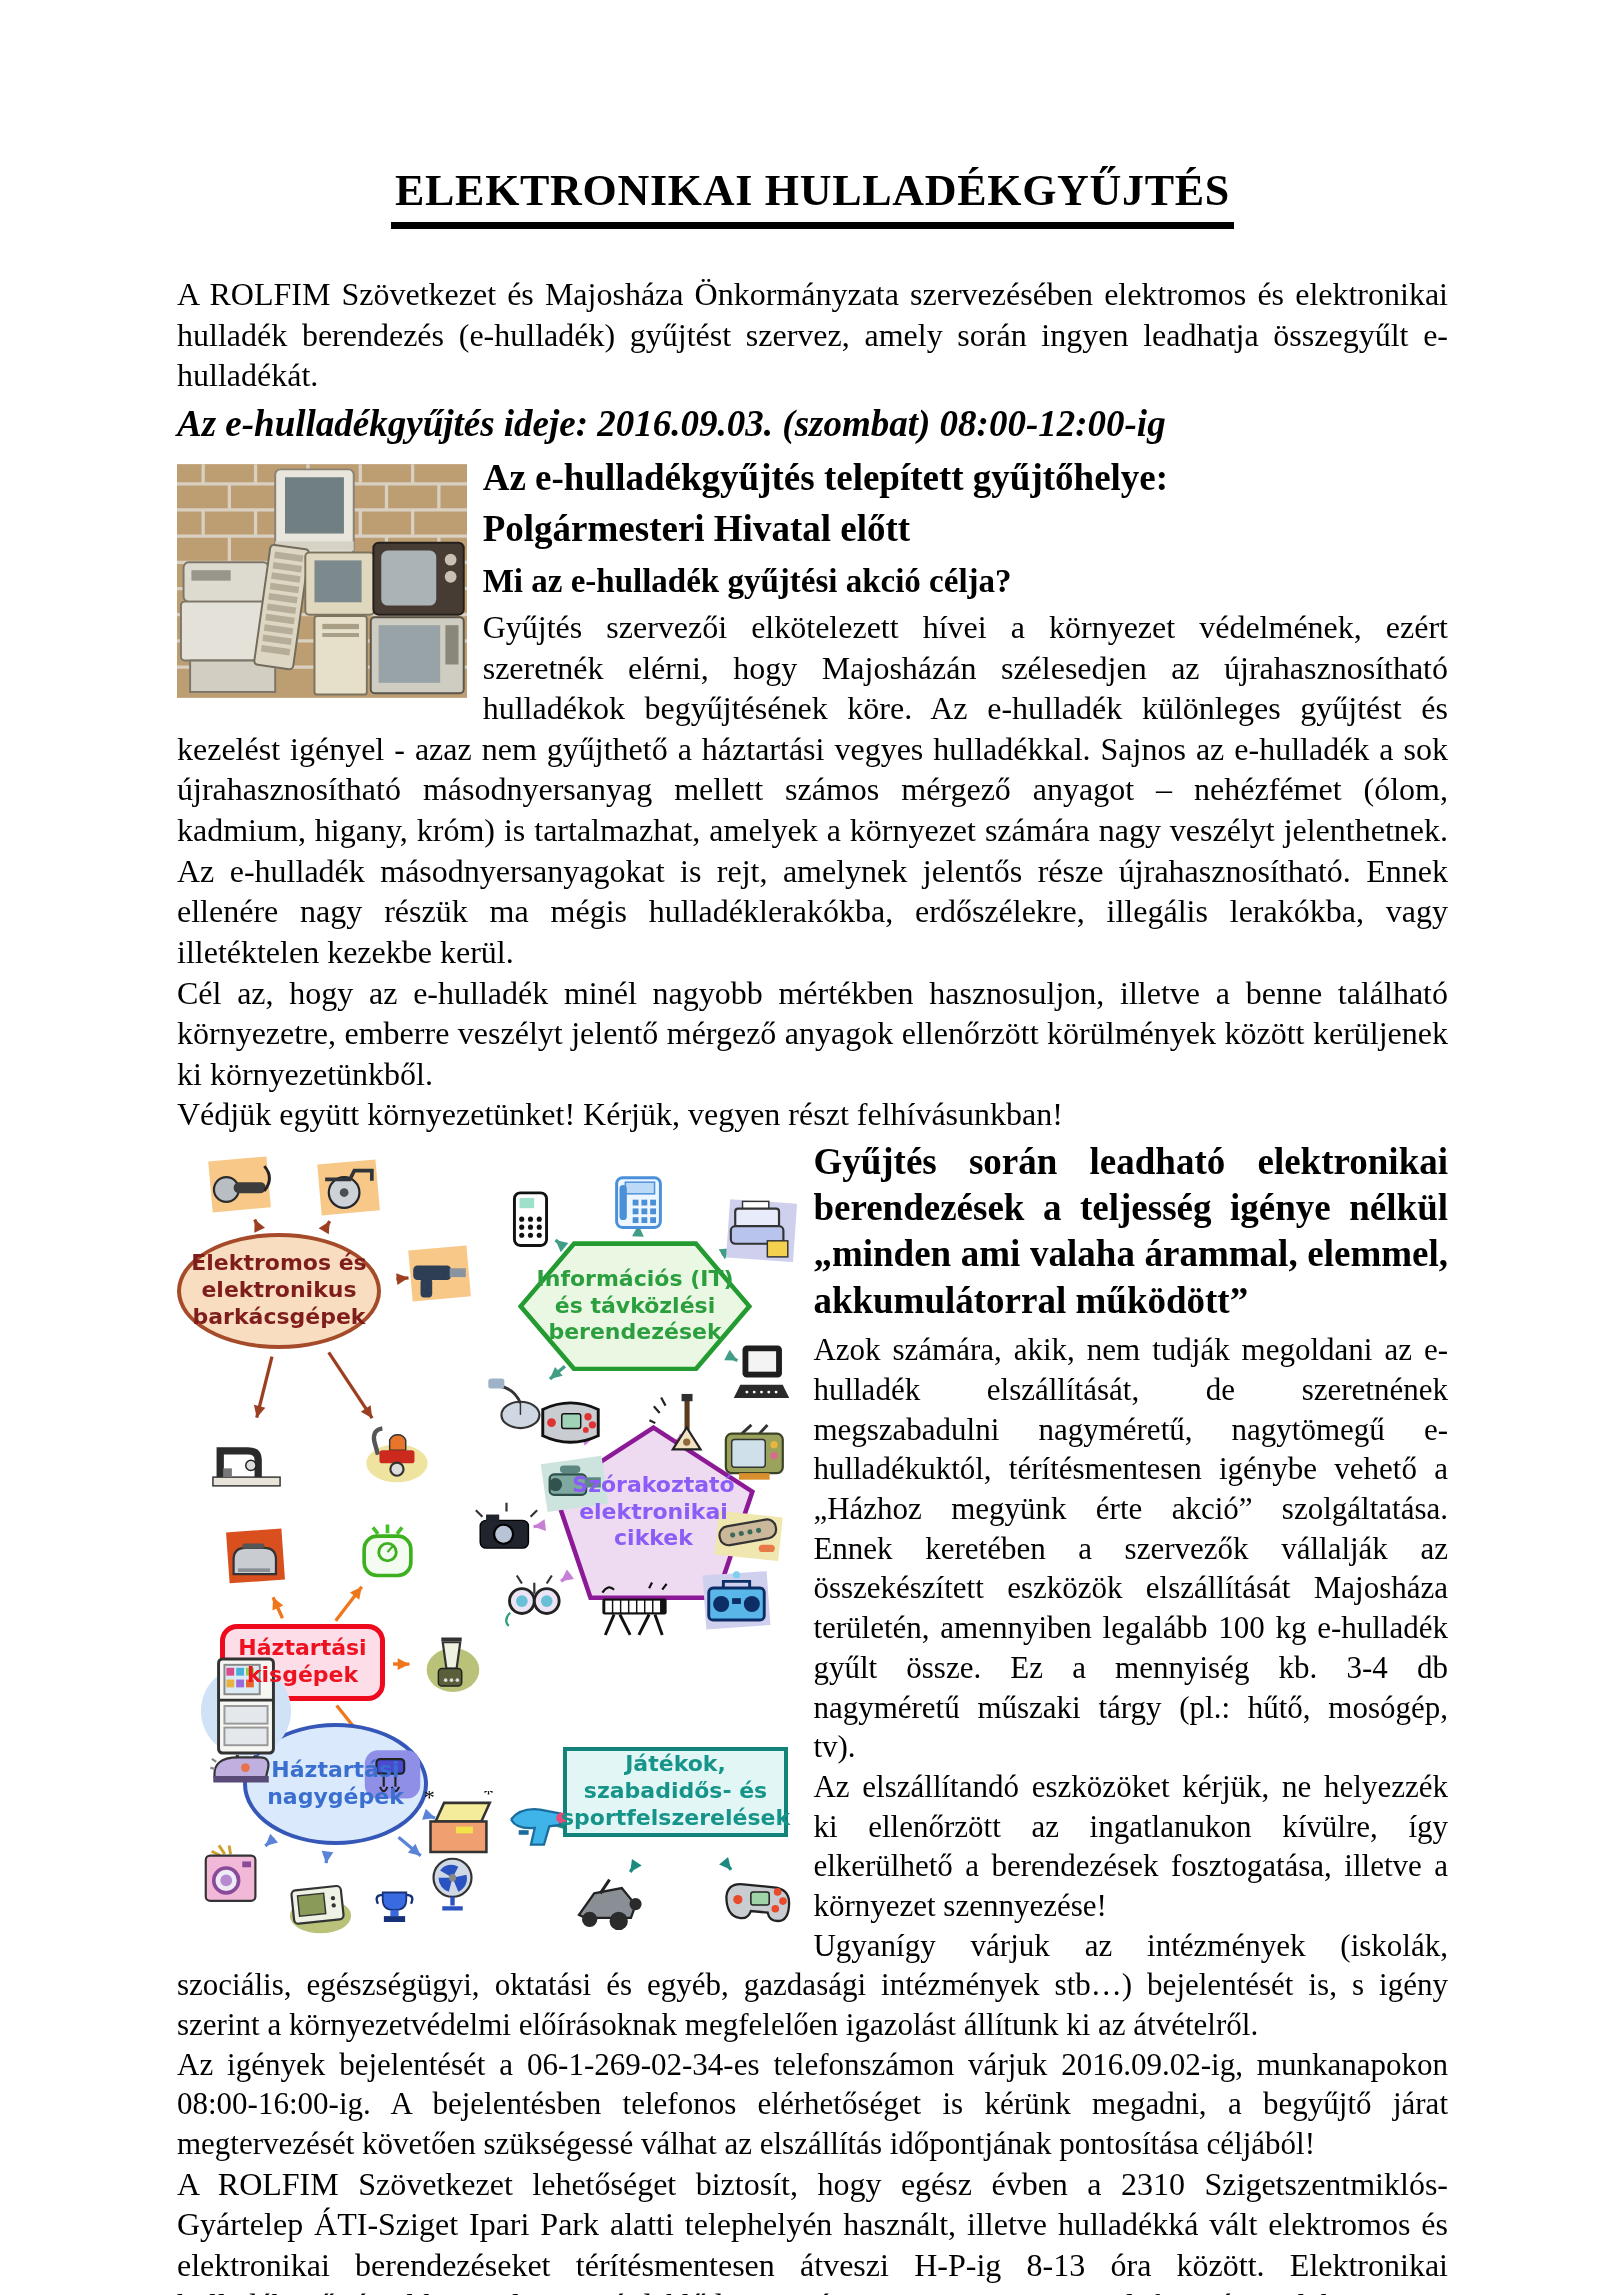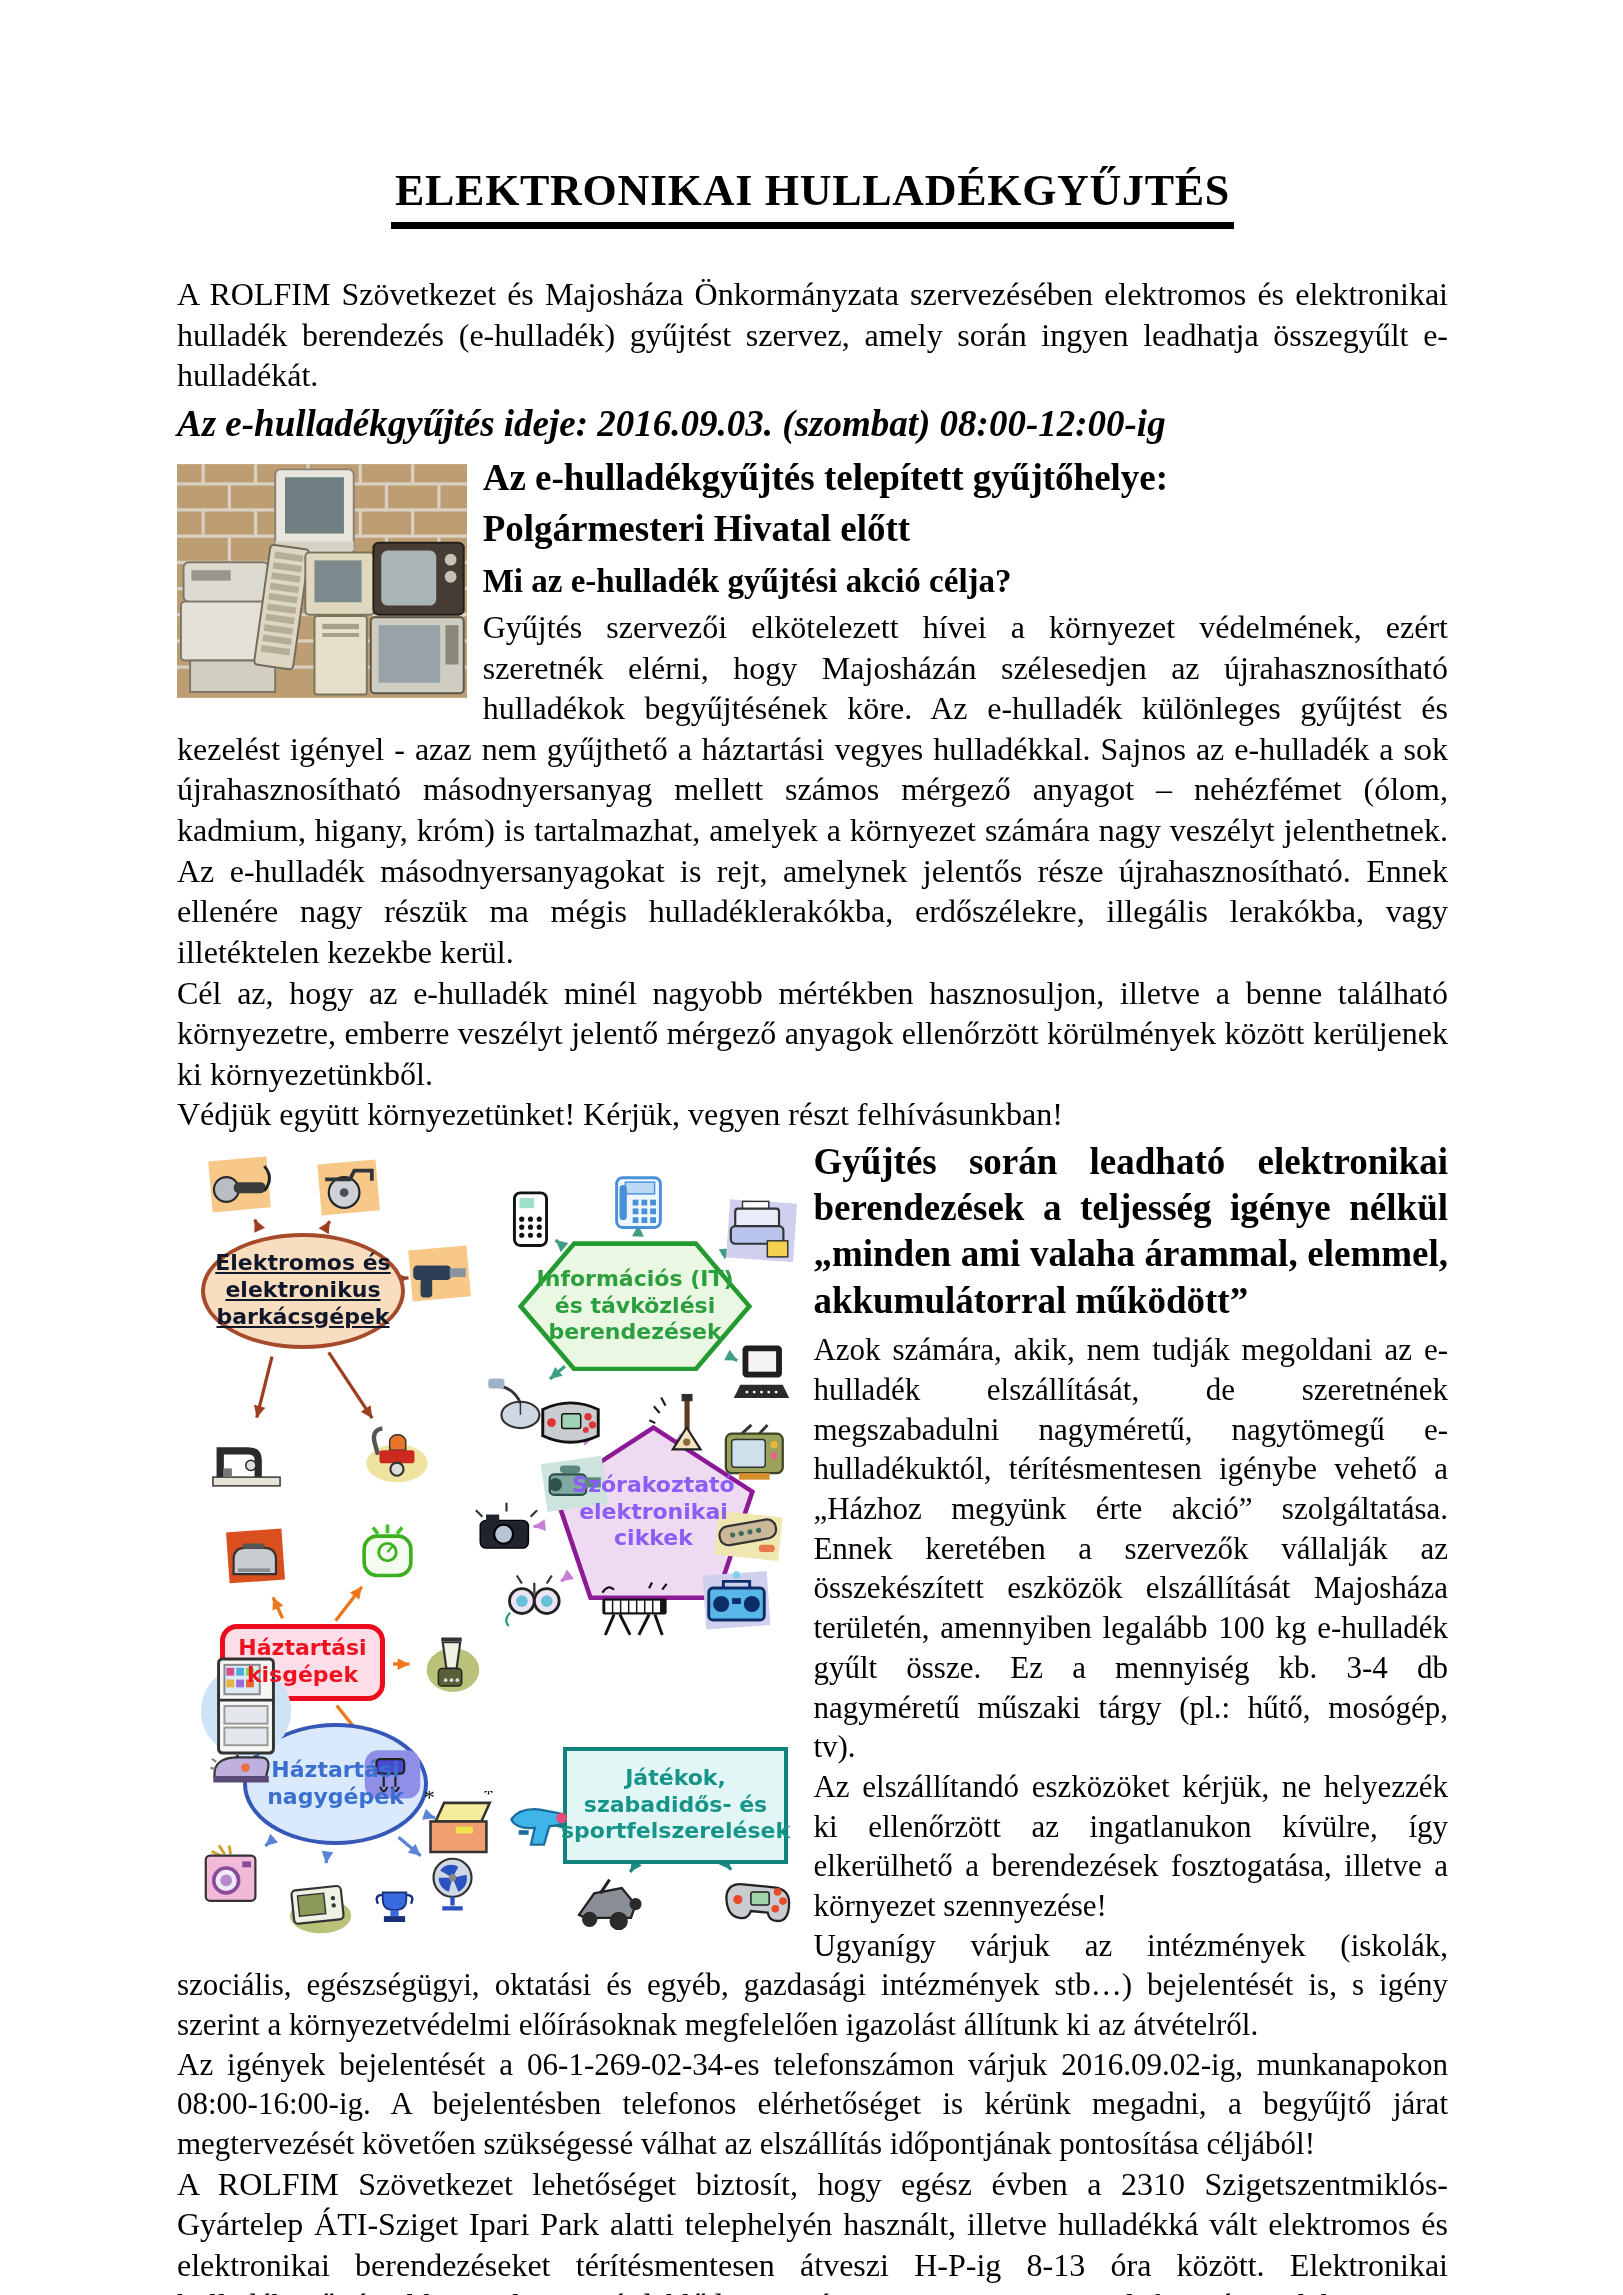--- a/index.html
+++ b/index.html
@@ -152,38 +152,38 @@
           <polygon points="372.201944017918,1084.2249641483645 352.6274773972688,1079.5516081254307 364.19594886387557,1065.7613772380848" fill="#5b84d8"></polygon>
           <line x1="378.807529944771" y1="1021.3150492000526" x2="394.16752994477093" y2="1026.5150492000528" stroke="#5b84d8" stroke-width="5"></line>
           <polygon points="394.16752994477093,1026.5150492000528 374.23207897278513,1029.2678286215742 380.00403582436235,1012.218356075377" fill="#5b84d8"></polygon>
           <line x1="589.2" y1="1034.6" x2="571.92" y2="1037.56" stroke="#1d8a80" stroke-width="5"></line>
           <polygon points="571.92,1037.56 588.1420568220475,1025.650135497737 591.1811256950388,1043.3917267562804" fill="#1d8a80"></polygon>
           <line x1="700.6072657158628" y1="1096.4987866734737" x2="692.2872657158628" y2="1108.8987866734738" stroke="#1d8a80" stroke-width="5"></line>
           <polygon points="692.2872657158628,1108.8987866734738 694.8427491692189,1088.937085735938 709.7899165379051,1098.9661528736372" fill="#1d8a80"></polygon>
           <line x1="836.3222923461551" y1="1093.4789194597083" x2="846.402292346155" y2="1105.4789194597083" stroke="#1d8a80" stroke-width="5"></line>
           <polygon points="846.402292346155,1105.4789194597083 827.9334910074296,1097.4849606713046 841.7161785736427,1085.9075031156858" fill="#1d8a80"></polygon>
         </svg>
-        <div class="hub" style="left: 24px; top: 87px; width: 204px; height: 116px; color: #0f172a; text-decoration: underline;"><div class="shape" style="border-radius:50%;background:#f9ddc1;border:4.6px solid #a64b2a;"></div><div class="lbl">Elektromos és
+        <div class="hub" style="left: 0; top: 87px; width: 204px; height: 116px; color: #7f1d1d;"><div class="shape" style="border-radius:50%;background:#f9ddc1;border:4.6px solid #a64b2a;"></div><div class="lbl">Elektromos és
 elektronikus
 barkácsgépek</div></div>
         <div class="hub" style="left: 341px; top: 95px; width: 234px; height: 131px; color: rgb(43, 159, 62);"><svg class="shape" viewBox="0 0 358 200">
             <polygon points="85.92,4 272.08,4 354,100 272.08,196 85.92,196 4,100" fill="#e9f7e3" stroke="#249b31" stroke-width="7"></polygon>
           </svg><div class="lbl">Információs (IT)
 és távközlési
 berendezések</div></div>
         <div class="hub" style="left: 375px; top: 279px; width: 203px; height: 175px; color: #8b5cf6;"><svg class="shape" viewBox="0 0 310 268">
             <polygon points="155,4 306,101.84 251.10000000000002,264 58.9,264 4,101.84" fill="#eedaf1" stroke="#8c1996" stroke-width="7"></polygon>
           </svg><div class="lbl">Szórakoztató
 elektronikai
 cikkek</div></div>
         <div class="hub" style="left: 43px; top: 478px; width: 165px; height: 77px; color: rgb(238, 18, 32);"><div class="shape" style="border-radius:17px;background:#fcdde8;border:5.2px solid #ee0a1c;"></div><div class="lbl">Háztartási
 kisgépek</div></div>
         <div class="hub" style="left: 66px; top: 577px; width: 185px; height: 122px; color: rgb(58, 111, 208);"><div class="shape" style="border-radius:50%;background:#daeafc;border:4.6px solid #3557b8;"></div><div class="lbl">Háztartási
 nagygépek</div></div>
-        <div class="hub" style="left: 386px; top: 601px; width: 225px; height: 117px; color: rgb(22, 148, 138);"><div class="shape" style="background:#e2f7f5;border:4.6px solid #12837a;"></div><div class="lbl">Játékok,
+        <div class="hub" style="left: 386px; top: 601px; width: 225px; height: 90px; color: rgb(22, 148, 138);"><div class="shape" style="background:#e2f7f5;border:4.6px solid #12837a;"></div><div class="lbl">Játékok,
 szabadidős- és
 sportfelszerelések</div></div>
         <div class="item" style="left: 25.5px; top: 7.9px; width: 73px; height: 65px;">
           <svg viewBox="0 0 100 85" preserveAspectRatio="xMidYMid meet">
             <rect x="10" y="6" width="80" height="70" fill="#f7c887" transform="rotate(-5 50 40)"></rect>
             <circle cx="32" cy="48" r="17" fill="#b9bec4" stroke="#2b2b2b" stroke-width="3"></circle>
             <rect x="42" y="38" width="44" height="15" rx="7" fill="#3c3c3c"></rect>
             <path d="M84 16 q14 16 0 34" fill="none" stroke="#222" stroke-width="4"></path>
           </svg>
         </div>

